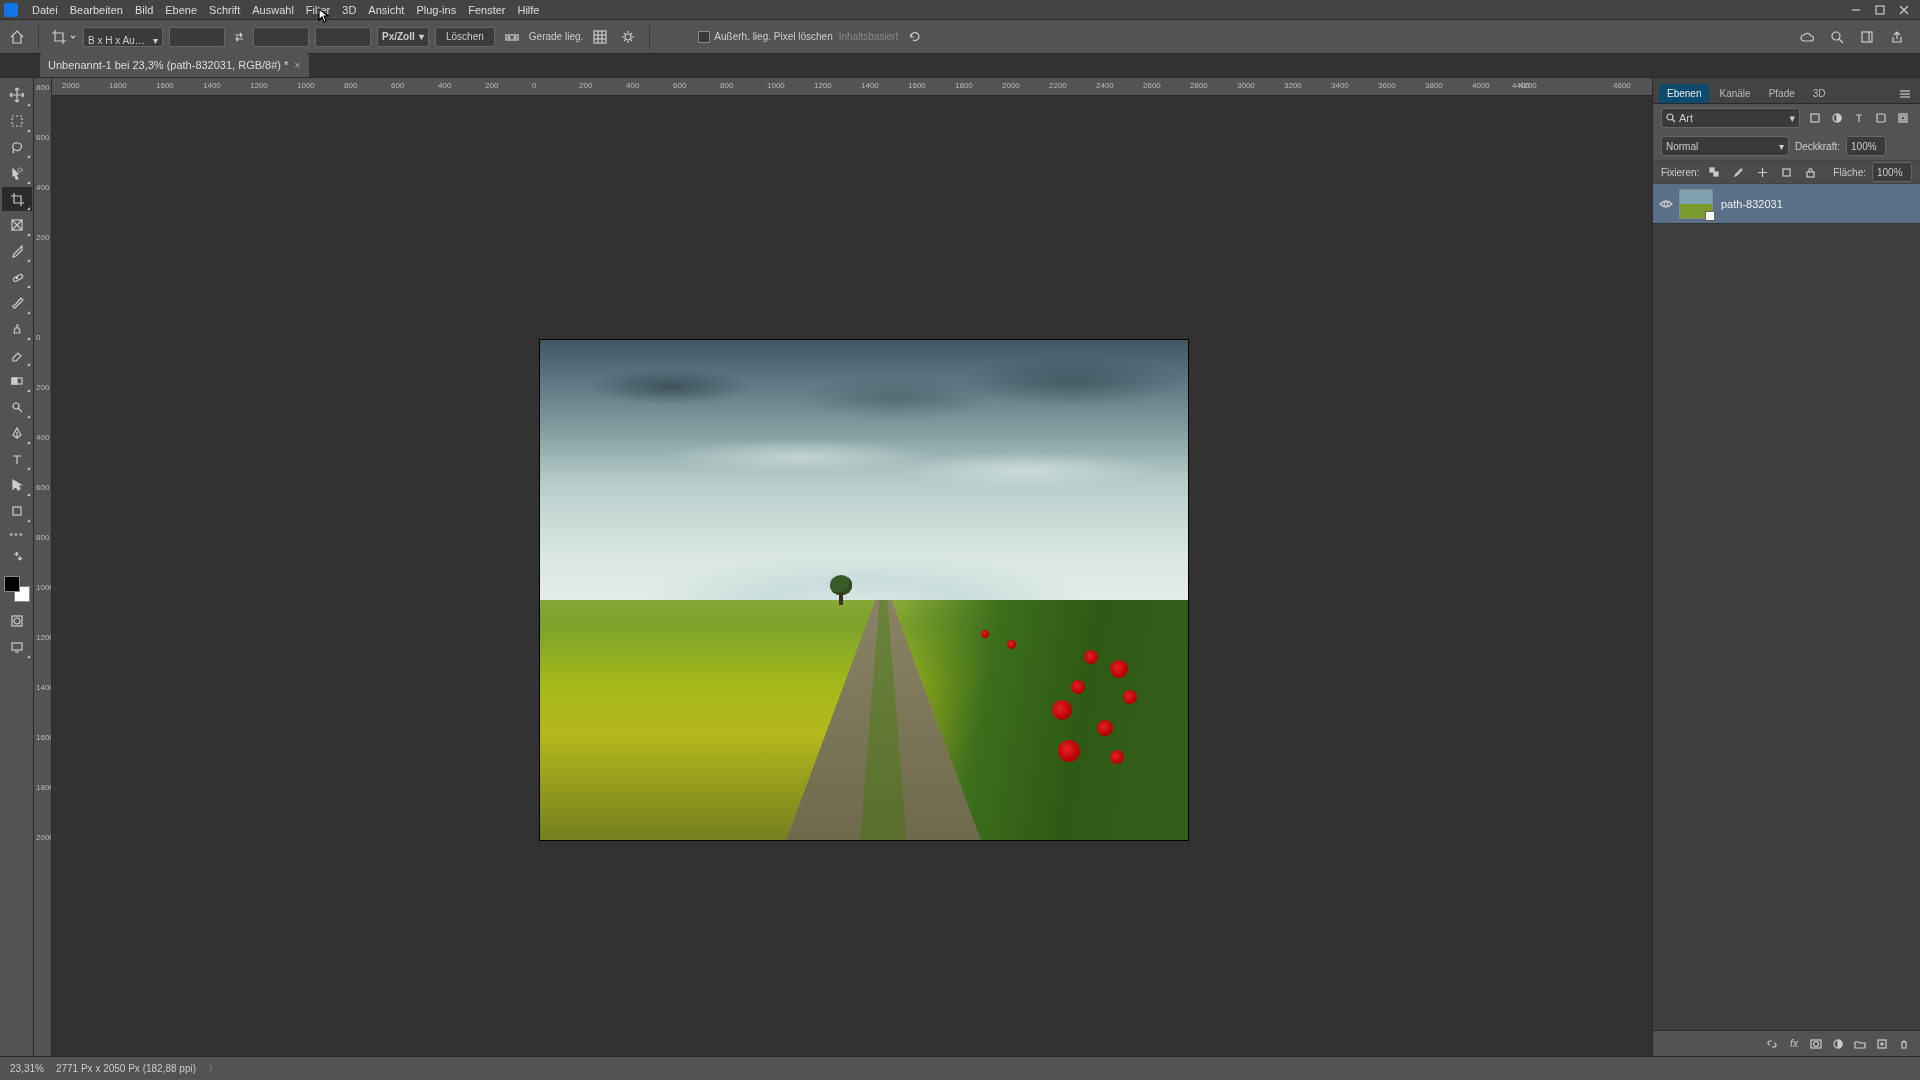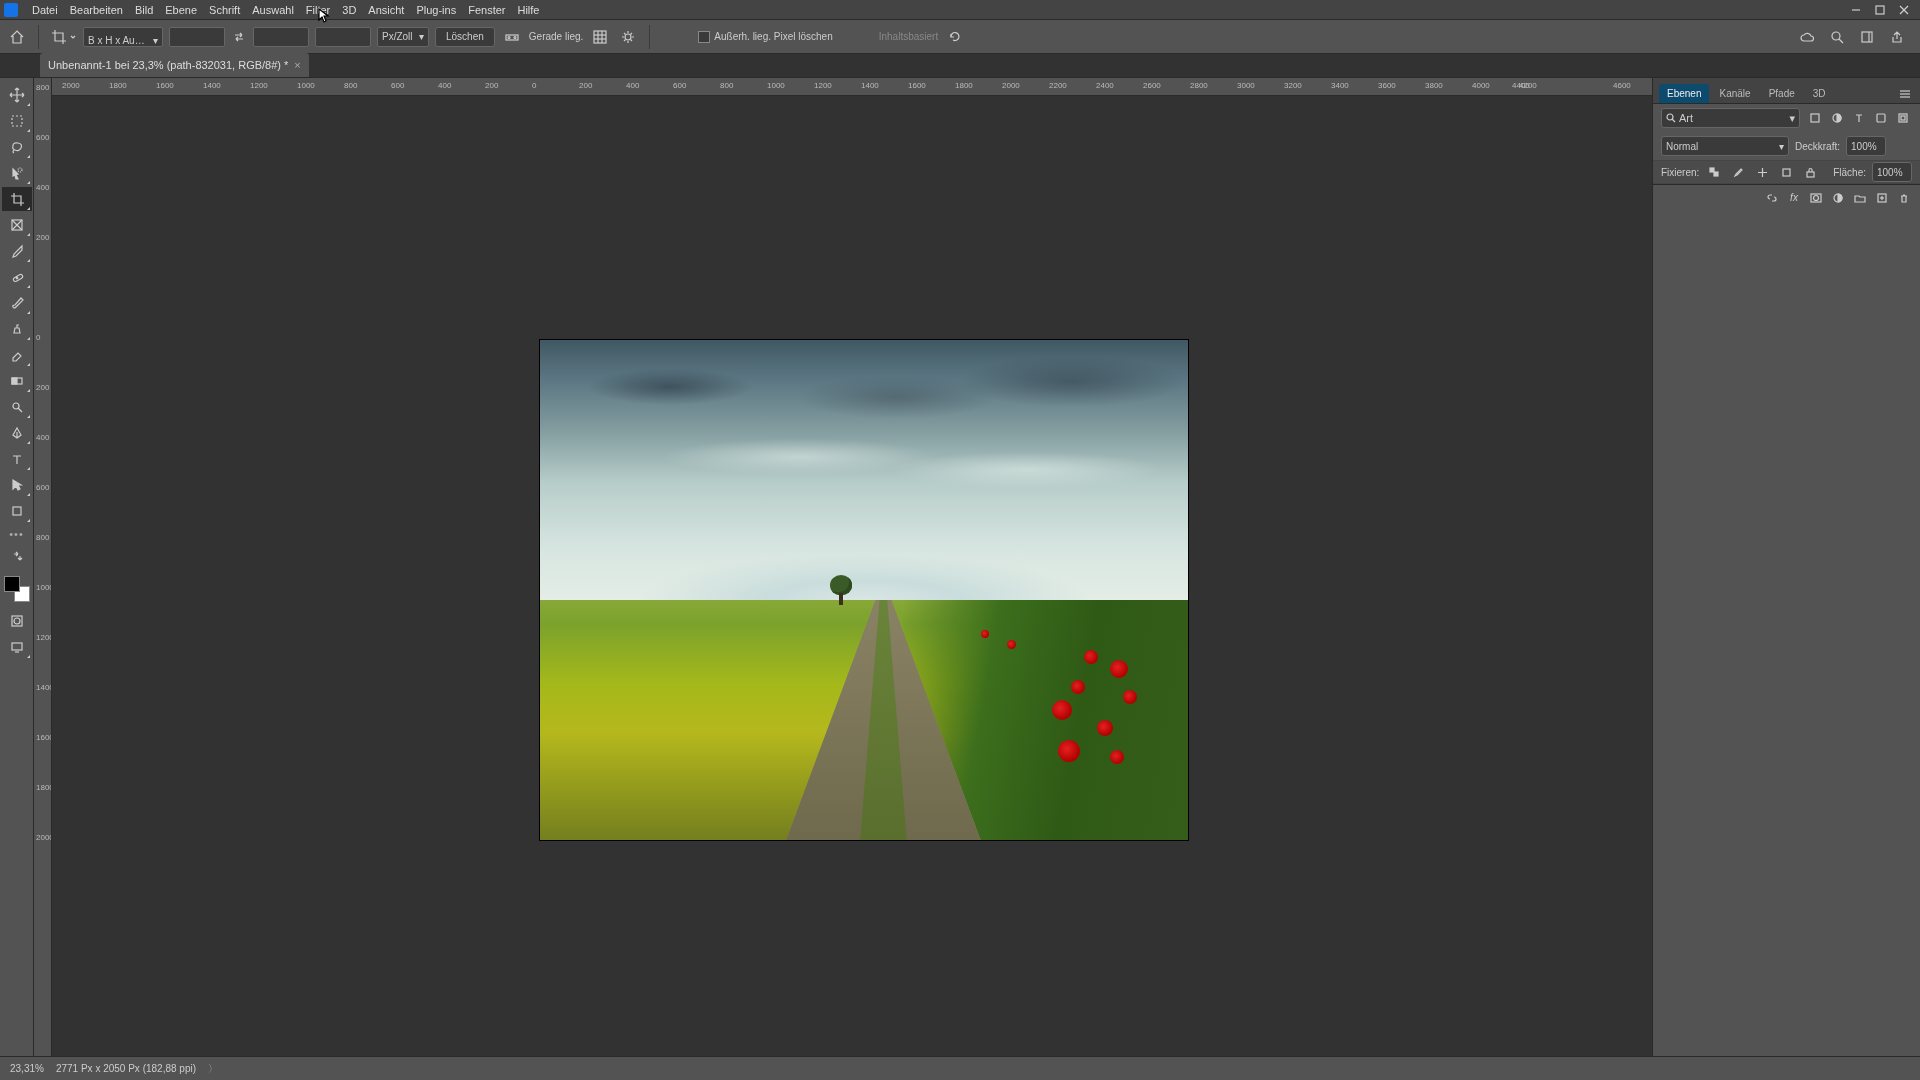--- a/index.html
+++ b/index.html
@@ -16,25 +16,25 @@
 
 .optionsbar { height: 34px; background: #535353; display: flex; align-items: center; padding: 0 6px; border-bottom: 1px solid #2a2a2a; gap: 6px; }
 .ob-item { display: flex; align-items: center; height: 22px; padding-left: 38px; }
 .ob-home { width: 22px; height: 22px; display:flex;align-items:center;justify-content:center; }
 .ob-sep { width:1px; height:24px; background:#3a3a3a; margin:0 4px; }
 .ob-tool { width: 28px; height: 22px; display:flex;align-items:center;justify-content:center; }
 .ob-preset { width: 80px; height: 20px; background:#3a3a3a; border:1px solid #666; border-radius:2px; display:flex; align-items:flex-end; padding:0 4px; color:#ccc; font-size:10px; }
 .ob-preset .dd { margin-left:auto; }
 .ob-field { width: 56px; height: 20px; background:#3a3a3a; border:1px solid #666; border-radius:2px; }
 .ob-swap { width:16px;height:16px;display:flex;align-items:center;justify-content:center; }
-.ob-unit { width: 52px; height: 20px; background:#3a3a3a; border:1px solid #666; border-radius:2px; display:flex; align-items:center; padding:0 4px; font-size:10px; color:#ccc; }
+.ob-unit { width: 52px; height: 20px; background:#3a3a3a; border:1px solid #666; border-radius:2px; display:flex; align-items:center; padding:0 4px; font-size:10px; color:#ccc;font-weight:bold; }
 .ob-btn { height: 20px; padding: 0 10px; background:#3a3a3a; border:1px solid #666; border-radius:3px; display:flex; align-items:center; font-size:10px; color:#ccc; }
 .ob-icon { width: 22px; height: 22px; display:flex; align-items:center; justify-content:center; }
 .ob-label { color:#ccc; font-size:10px; }
-.ob-label.disabled { color:#888;margin-left:40px; }
+.ob-label.disabled { color:#888; }
 .ob-check { width:12px;height:12px;border:1px solid #888;background:#3a3a3a;margin-right:4px; }
 .ob-right { margin-left:auto; display:flex; gap:8px; padding-right:6px; }
 
 
 .doctabs { height: 24px; background: #323232; display: flex; align-items: flex-end; padding-left: 40px; border-bottom: 1px solid #2a2a2a; }
 .doctab { height: 22px; background: #535353; padding: 12px 8px; display: flex; align-items: center; gap: 6px; border-radius: 3px 3px 0 0; font-size: 11px; color:#ddd; }
 .doctab .close { color:#aaa; }
 
 
 .workarea { position:absolute; top:78px; bottom:24px; left:0; right:0; display:flex; }
@@ -576,20 +576,34 @@
       <div class="ri">
           <svg width="11" height="11" viewBox="0 0 11 11">
             <rect x="2" y="5" width="7" height="5"></rect>
             <path d="M4 5 V3 A1.5 1.5 0 0 1 7 3 V5"></path>
           </svg>
         </div>
       <span class="lbl" style="margin-left:auto">Fläche:</span>
       <div class="select-input pct">100%</div>
     </div>
 
+    <div class="layer-list">
+      <div class="layer-item">
+        <div class="eye">
+            <svg width="14" height="10" viewBox="0 0 14 10">
+              <path d="M1 5 Q7 -1 13 5 Q7 11 1 5 Z"></path>
+              <circle cx="7" cy="5" r="2"></circle>
+            </svg>
+          </div>
+        <div class="thumb">
+            <div class="flag"></div>
+          </div>
+        <span style="margin-left:8px;color:#eee">path-832031</span>
+      </div>
+    </div>
 
     <div class="panel-footer">
       <div class="pf-ic">
           <svg width="12" height="12" viewBox="0 0 12 12">
             <path d="M4 7 A2 2 0 0 1 4 3 L6 3 M8 5 A2 2 0 0 1 8 9 L6 9"></path>
           </svg>
         </div>
       <div class="pf-ic">
           <span style="font-style:italic;font-size:10px;color:#ccc">fx</span>
         </div>

